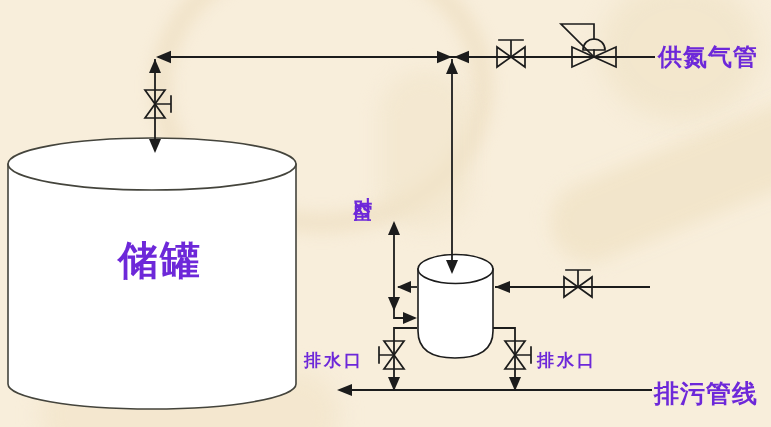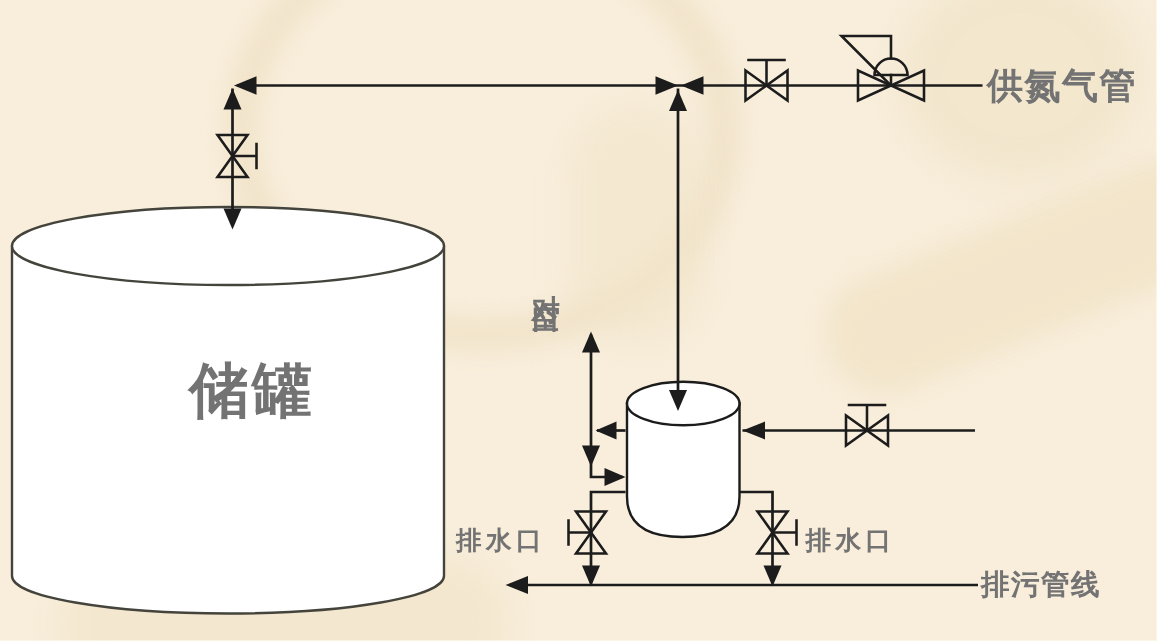--- a/index.html
+++ b/index.html
@@ -39,29 +39,30 @@
   }
   .wm-stroke4{
     left:380px;top:70px;width:90px;height:160px;
     background:rgba(240,228,200,.55);
     border-radius:45px;
     filter:blur(10px);
   }
   svg.diagram{position:absolute;left:0;top:0;z-index:2;}
   .lbl{
     position:absolute;z-index:3;
-    color:#737373;
+    color:#6d28d9;
     font-weight:700;
     white-space:nowrap;
     line-height:1.15;
+    font-family:Liberation Serif, serif;
   }
-  .lbl-tank{left:118px;top:238px;width:100px;font-size:40px;text-align:center;letter-spacing:2px;}
+  .lbl-tank{left:118px;top:238px;width:100px;font-size:40px;text-align:left;letter-spacing:2px;}
   .lbl-n2{left:658px;top:44px;font-size:24px;letter-spacing:1px;}
   .lbl-water{left:659px;top:274px;font-size:24px;letter-spacing:1px;}
-  .lbl-sewage{left:654px;top:380px;font-size:19px;letter-spacing:1px;}
+  .lbl-sewage{left:654px;top:380px;font-size:25px;letter-spacing:1px;}
   .lbl-drain-l{left:304px;top:351px;font-size:17px;letter-spacing:3px;}
   .lbl-drain-r{left:537px;top:351px;font-size:17px;letter-spacing:3px;}
   .lbl-vent{
     left:352px;top:181px;font-size:19px;
     writing-mode:vertical-rl;text-orientation:upright;
     letter-spacing:5px;height:72px;
   }
 </style>
 </head>
 <body>

